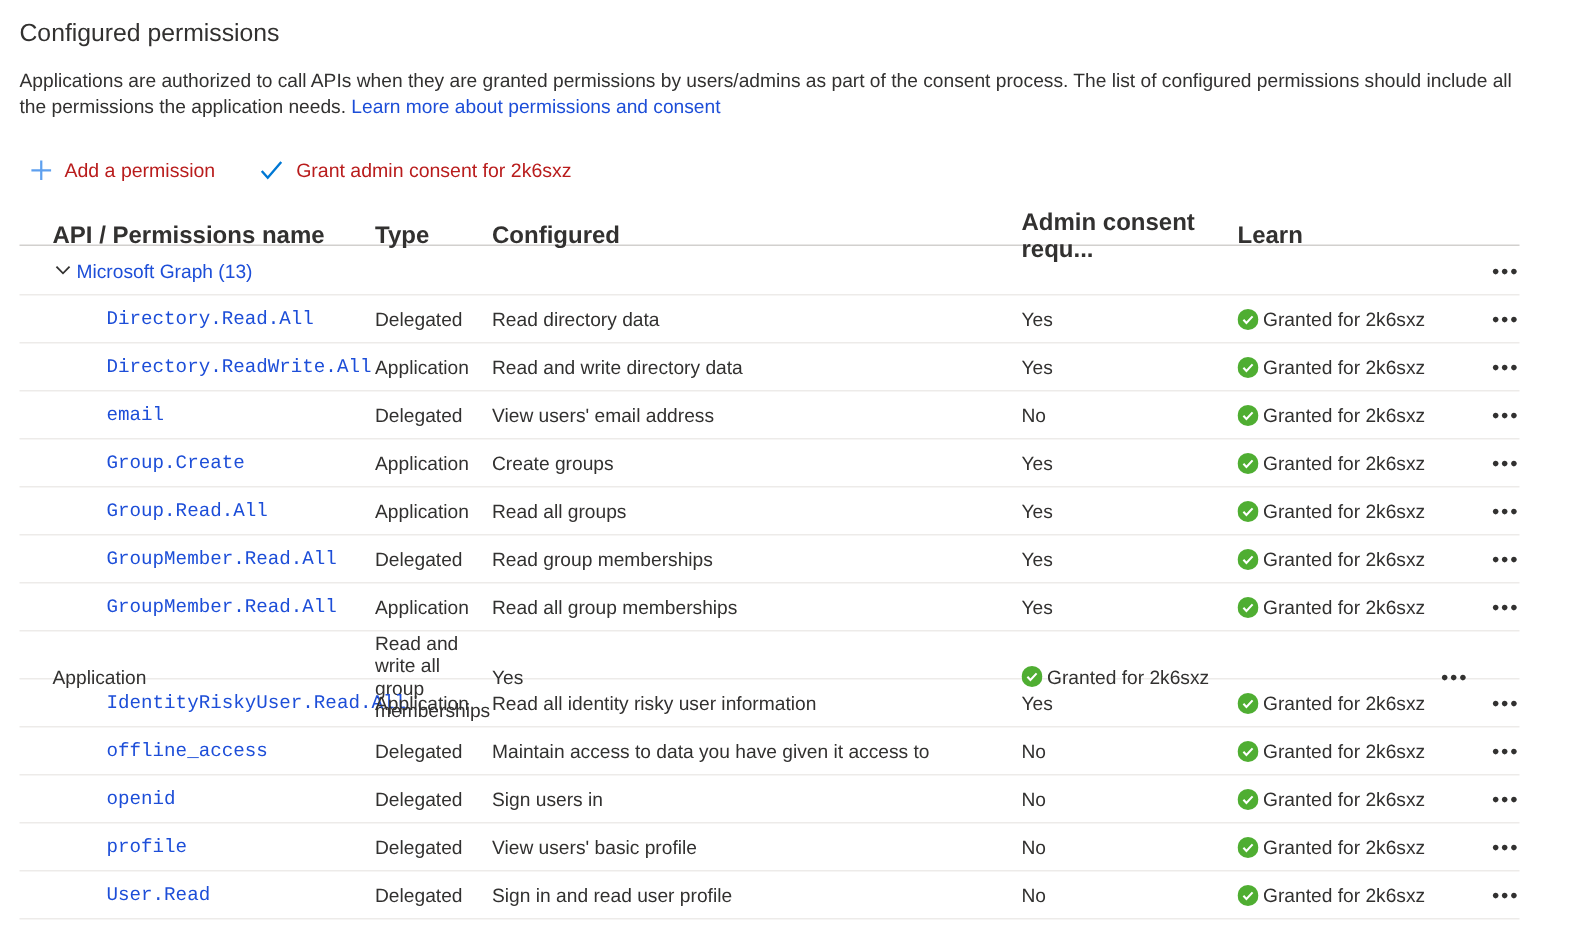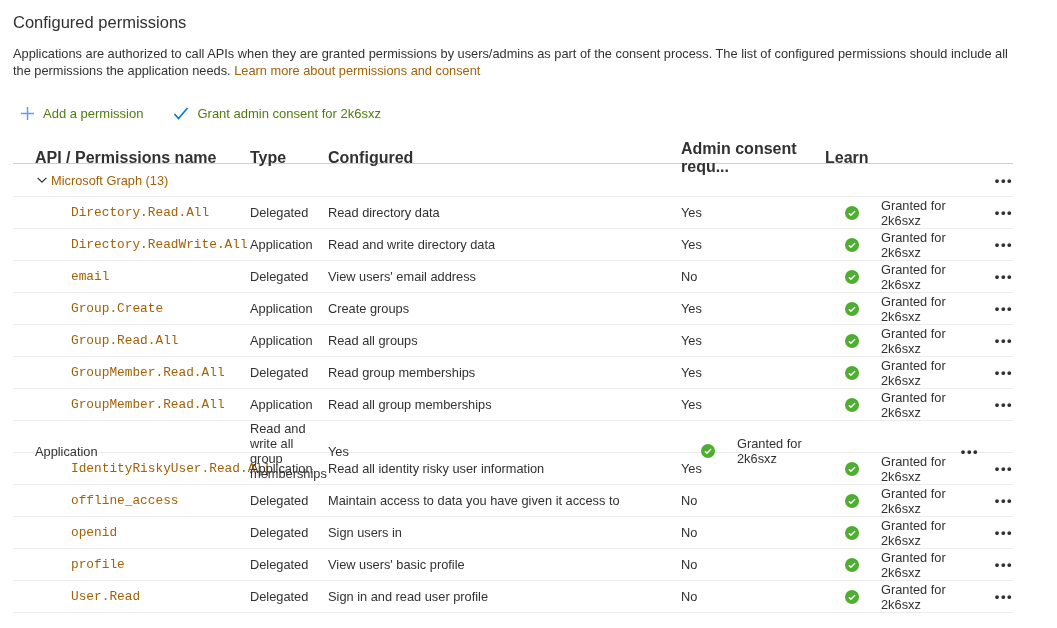--- a/index.html
+++ b/index.html
@@ -20,21 +20,21 @@
     color: #323130;
   }
   .desc {
     font-size: 12.8px;
     line-height: 17px;
     max-width: 995px;
     margin: 0 0 24px 0;
     color: #323130;
   }
   a.link {
-    color: #a16207;
+    color: #1d4ed8;
     text-decoration: none;
     cursor: pointer;
   }
 
   
   .toolbar {
     display: flex;
     align-items: center;
     gap: 30px;
     margin: 0 0 17px 7px;
@@ -42,21 +42,21 @@
   }
   .toolbar-btn {
     display: flex;
     align-items: center;
     gap: 8px;
     background: none;
     border: none;
     padding: 0;
     font-family: inherit;
     font-size: 13px;
-    color: #4d7c0f;
+    color: #b91c1c;
     cursor: pointer;
   }
   .toolbar-btn svg { display: block; }
 
   
   .perm-table { width: 1000px; }
   .t-row {
     display: grid;
     grid-template-columns: 215px 78px 353px 144px 1fr 34px;
     align-items: center;
@@ -75,21 +75,21 @@
   }
   .group-cell { display: flex; align-items: center; gap: 2px; grid-column: 1 / 6; }
   .chevron { display: inline-flex; cursor: pointer; }
   .t-data {
     height: 32px;
     border-bottom: 1px solid #edebe9;
     font-size: 12.8px;
   }
   .cell-name { padding-left: 36px; font-family: Liberation Mono, monospace; }
   .cell-name a { font-size: 12.8px; }
-  .cell-status { display: flex; align-items: center; gap: 22px; margin-left: 20px; }
+  .cell-status { display: flex; align-items: center; gap: 3px; }
   .granted-icon { display: inline-flex; }
   .menu-btn {
     background: none; border: none; padding: 0;
     cursor: pointer;
     color: #323130;
     font-size: 13px;
     font-weight: bold;
     letter-spacing: 1.5px;
     text-align: right;
     width: 100%;

